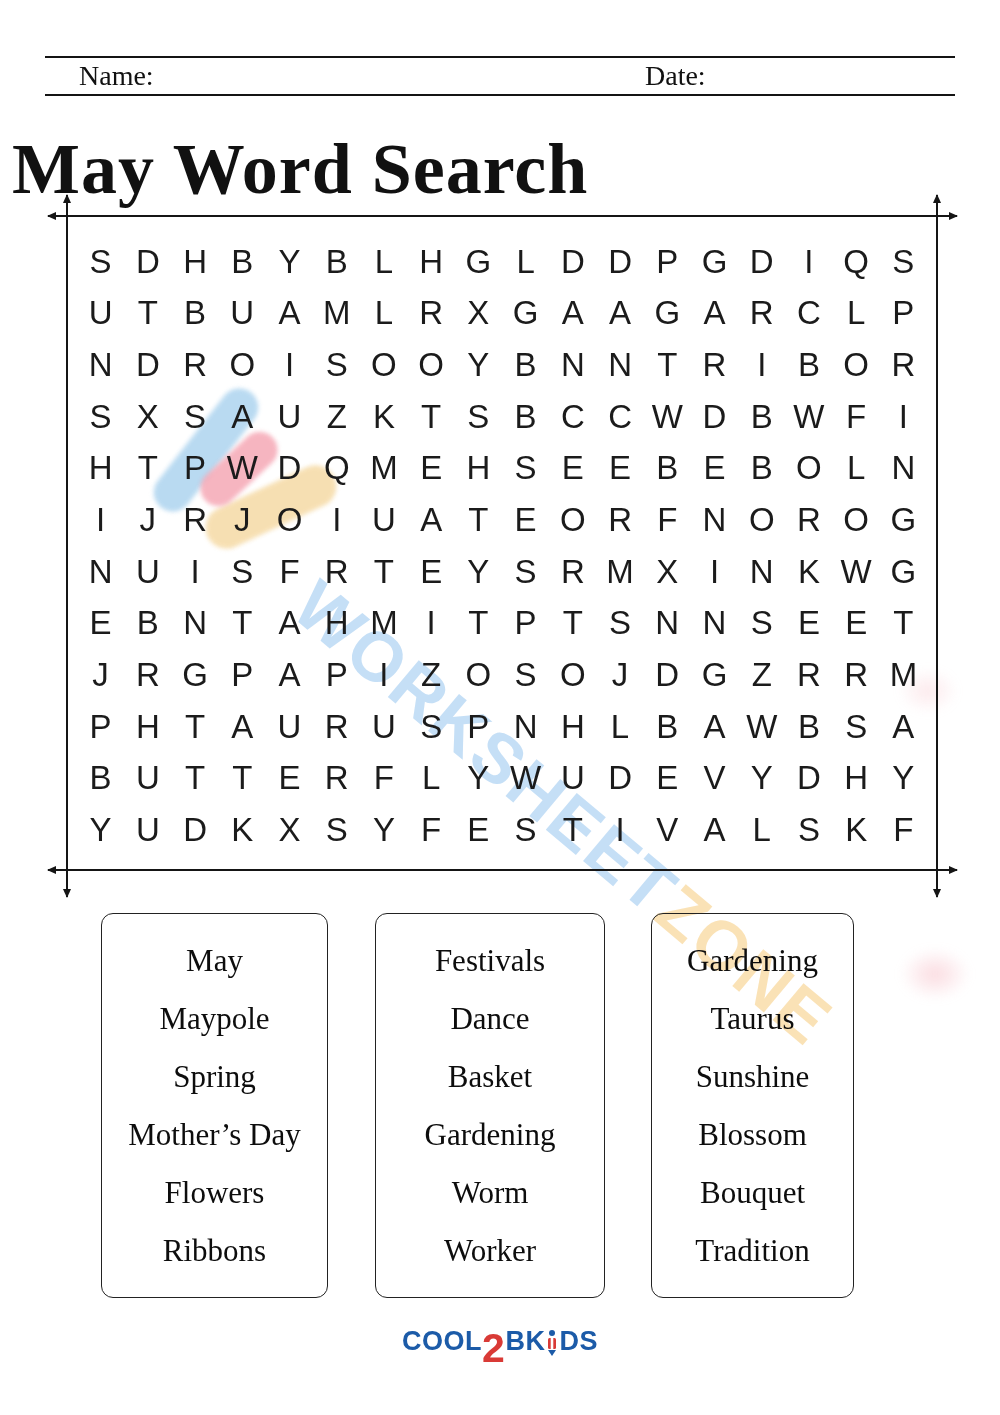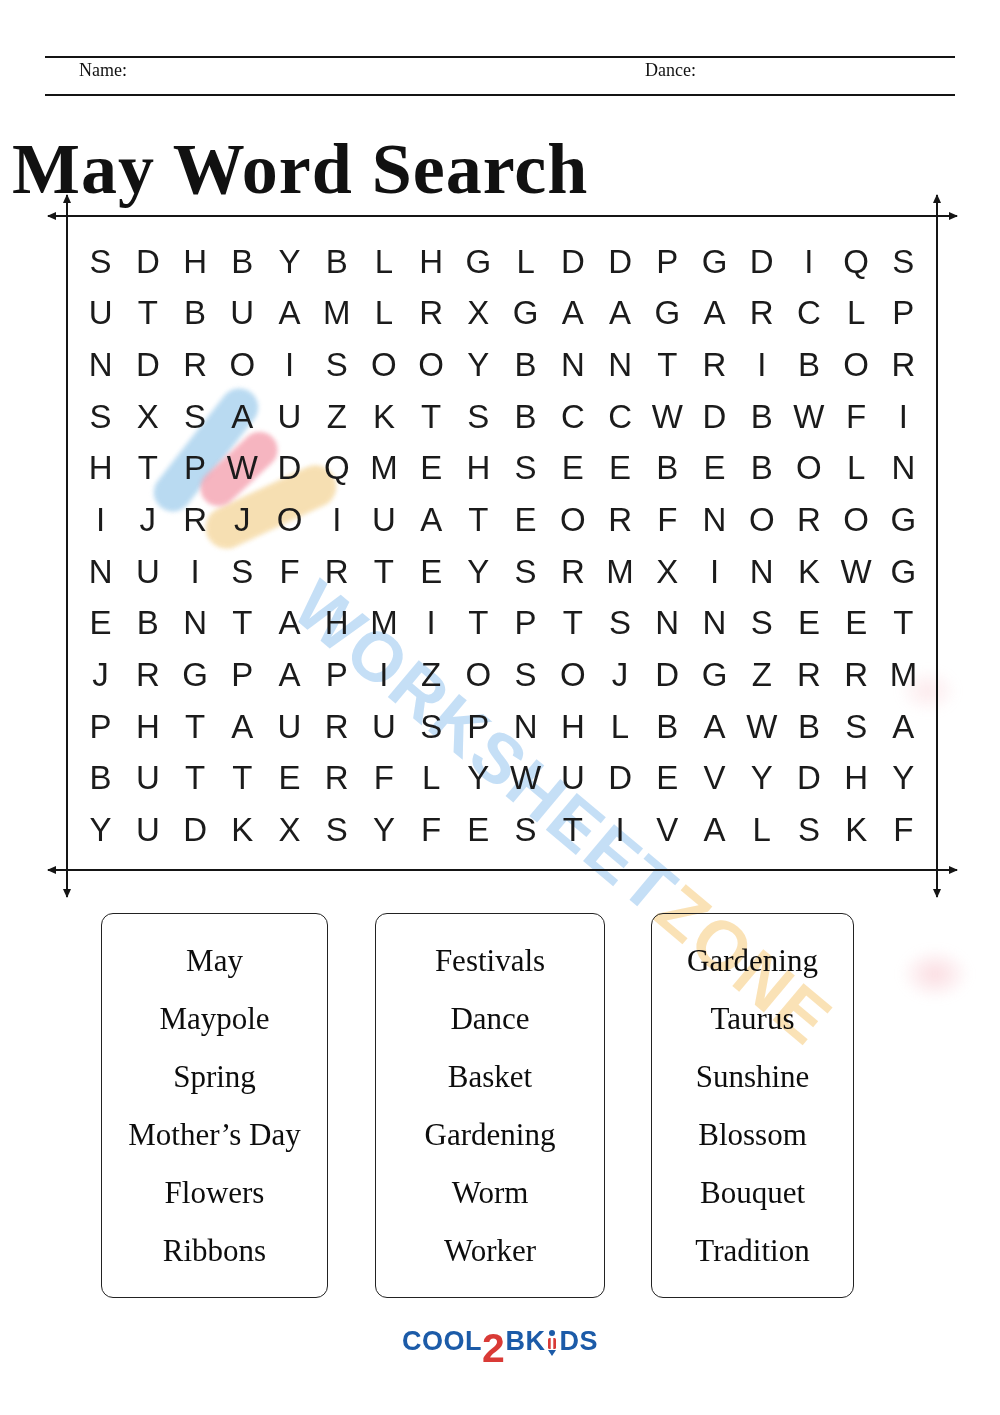--- a/index.html
+++ b/index.html
@@ -20,21 +20,21 @@
   .blob{position:absolute;border-radius:50%;filter:blur(5px);}
   .blob-1{left:900px;top:948px;width:70px;height:52px;
           background:radial-gradient(closest-side,rgba(244,168,180,.40),transparent);}
   .blob-2{left:898px;top:668px;width:60px;height:46px;
           background:radial-gradient(closest-side,rgba(244,168,180,.25),transparent);}
 
   
   .hr{position:absolute;left:45px;width:910px;height:2px;background:#141414;z-index:2;}
   .hr-top{top:56px;}
   .hr-bottom{top:94px;}
-  .hdr-label{position:absolute;top:60px;font-size:18px;font-weight:500;z-index:2;}
+  .hdr-label{position:absolute;top:60px;font-size:28px;font-weight:500;z-index:2;}
   .name-label{left:79px;}
   .date-label{left:645px;}
   .title{position:absolute;top:116px;left:0;width:100%;margin:12px;text-align:left;
          font-size:72px;font-weight:600;letter-spacing:1px;z-index:2;}
 
   
   .frame{position:absolute;left:30px;top:180px;z-index:2;}
   .grid{position:absolute;left:77px;top:236px;width:850px;height:620px;z-index:2;
         display:grid;grid-template-columns:repeat(18,1fr);grid-template-rows:repeat(12,1fr);}
   .cell{display:flex;align-items:center;justify-content:center;
@@ -67,21 +67,21 @@
     <div class="cap cap-blue"></div>
     <div class="cap cap-yellow"></div>
     <div class="cap cap-pink"></div>
     <div class="wm-text"><span class="wm-a">WORKSHEET</span><span class="wm-b">ZONE</span></div>
     <div class="blob blob-1"></div>
     <div class="blob blob-2"></div>
   </div>
 
   <div class="hr hr-top"></div>
   <div class="hdr-label name-label">Name:</div>
-  <div class="hdr-label date-label">Dance:</div>
+  <div class="hdr-label date-label">Date:</div>
   <div class="hr hr-bottom"></div>
   <h1 class="title">May Word Search</h1>
 
   <svg class="frame" width="940" height="730" viewBox="0 0 940 730">
     <defs>
       <marker id="arr" markerWidth="10" markerHeight="10" refX="8" refY="4" orient="auto-start-reverse" markerUnits="userSpaceOnUse">
         <path d="M0,0 L9,4 L0,8 Z" fill="#151515"></path>
       </marker>
     </defs>
     <line x1="18" y1="36" x2="927" y2="36" stroke="#151515" stroke-width="2" marker-start="url(#arr)" marker-end="url(#arr)"></line>

